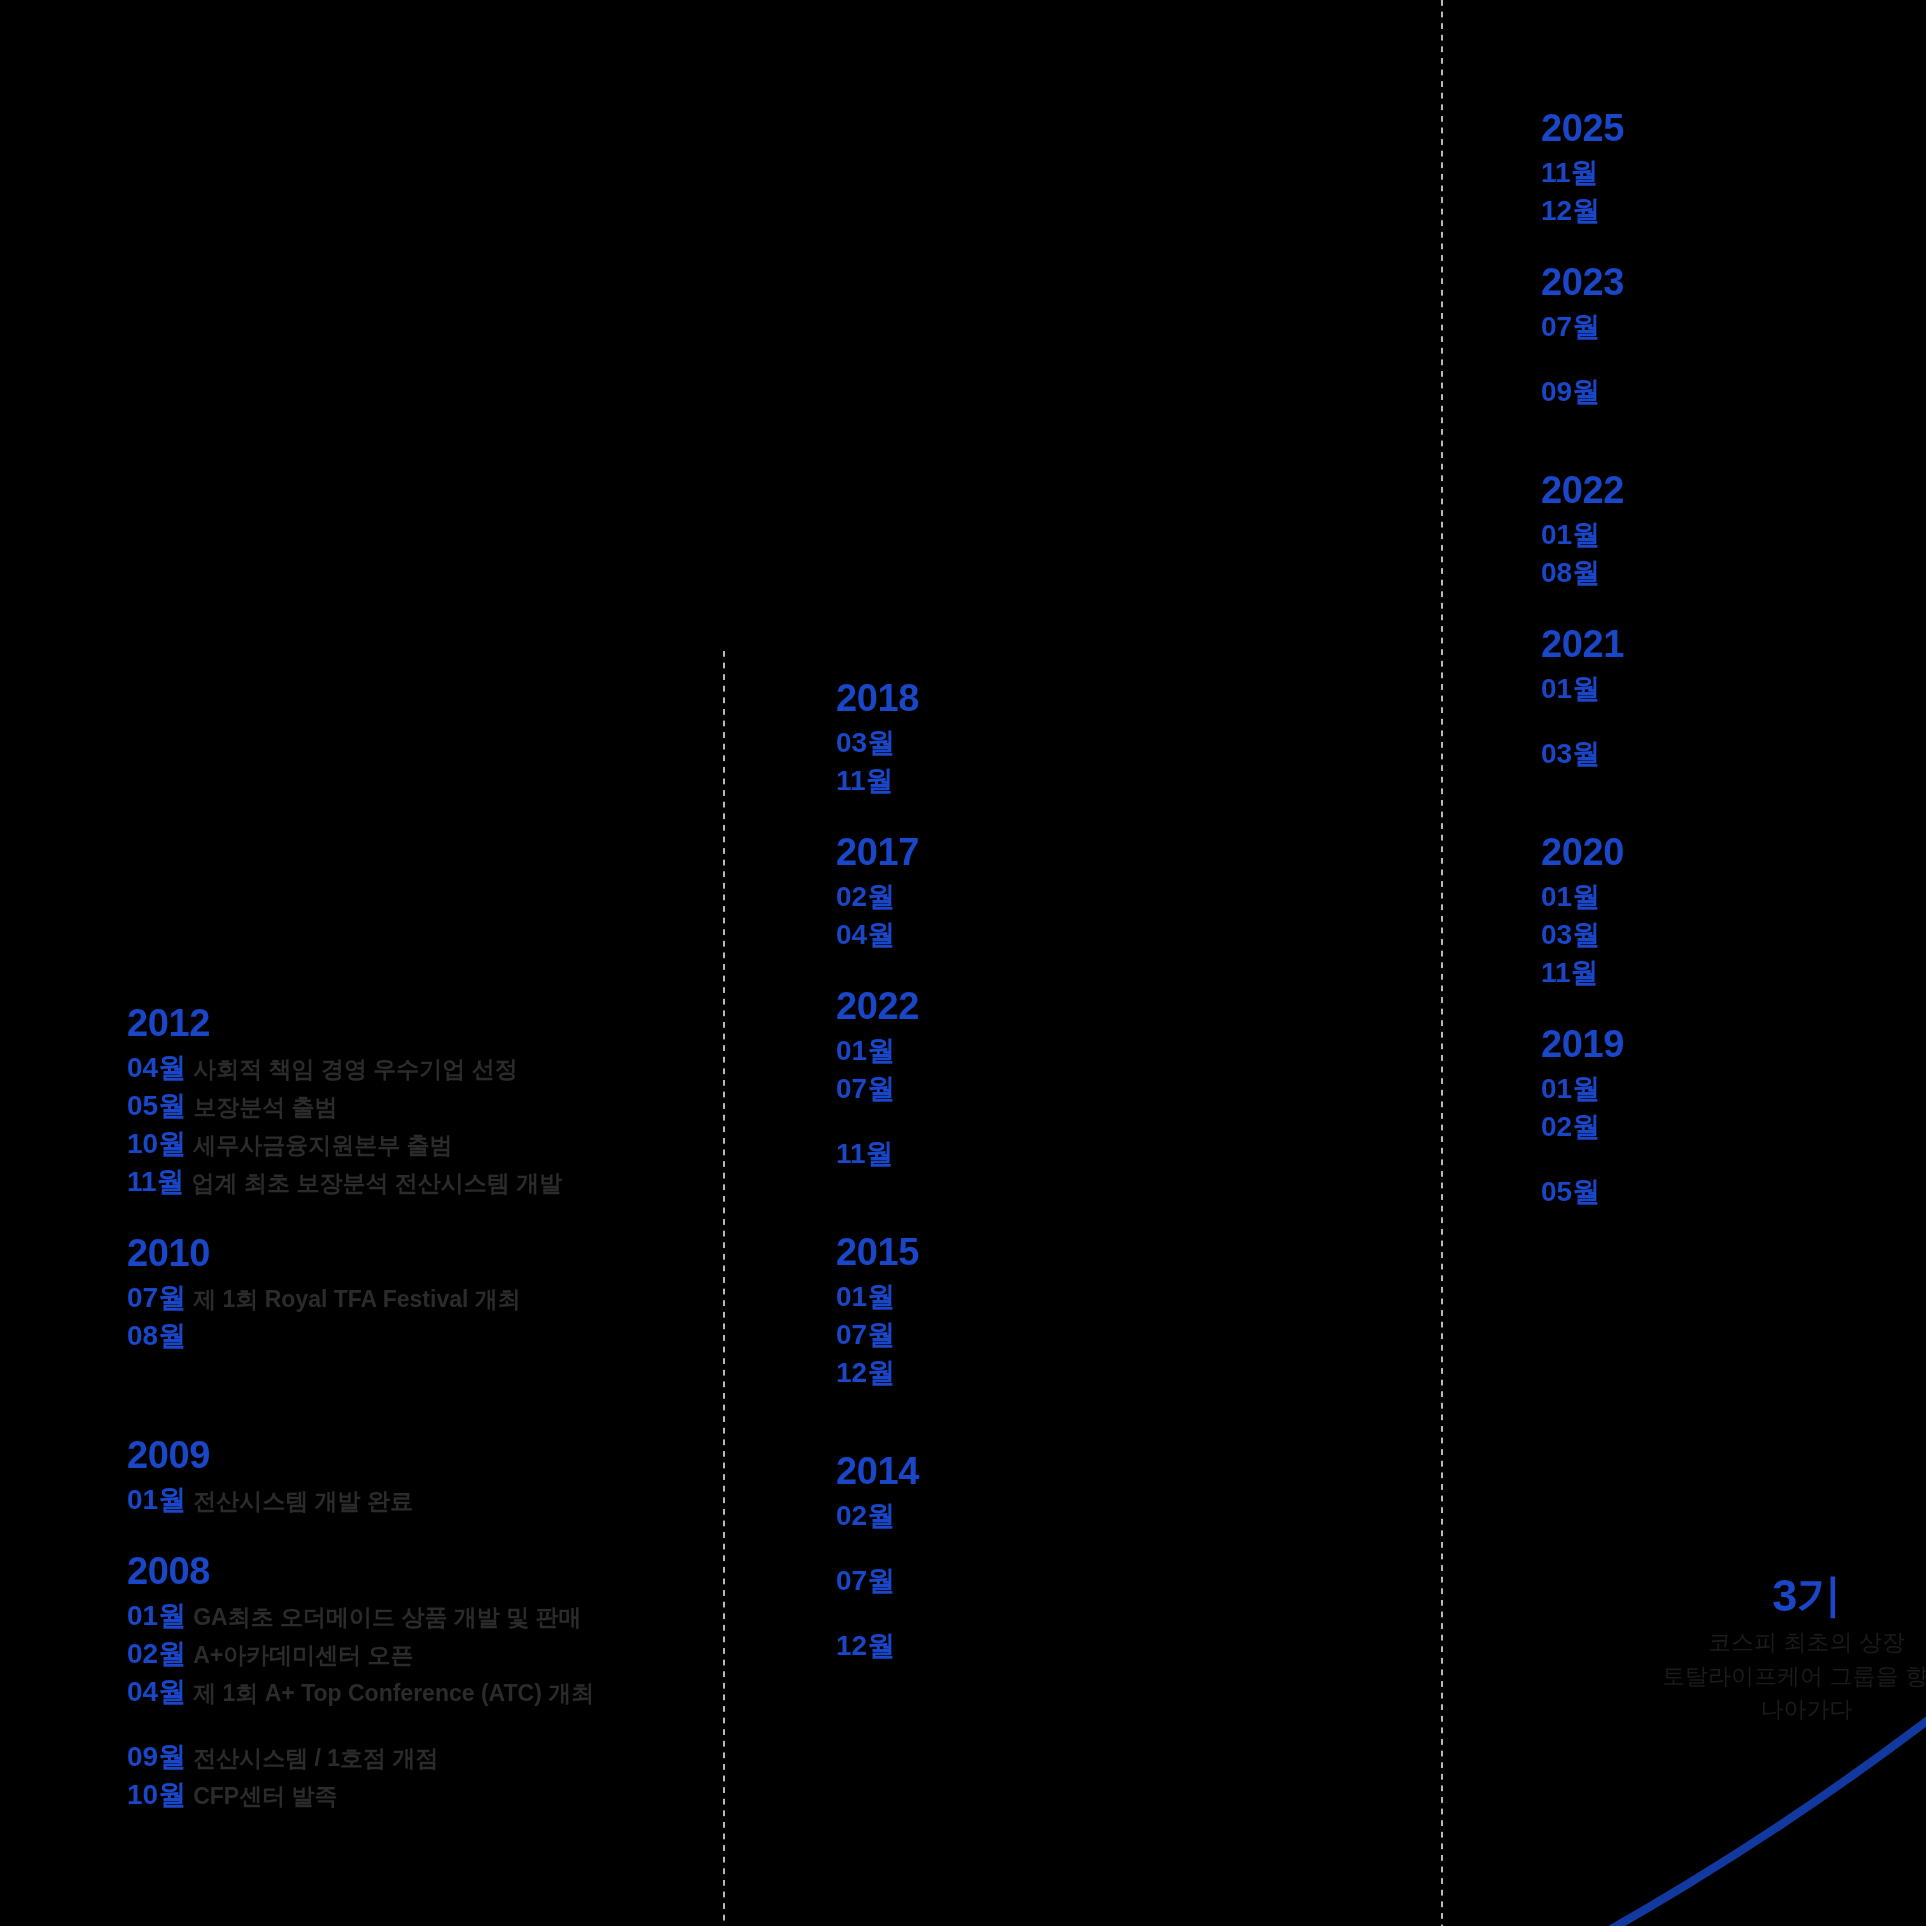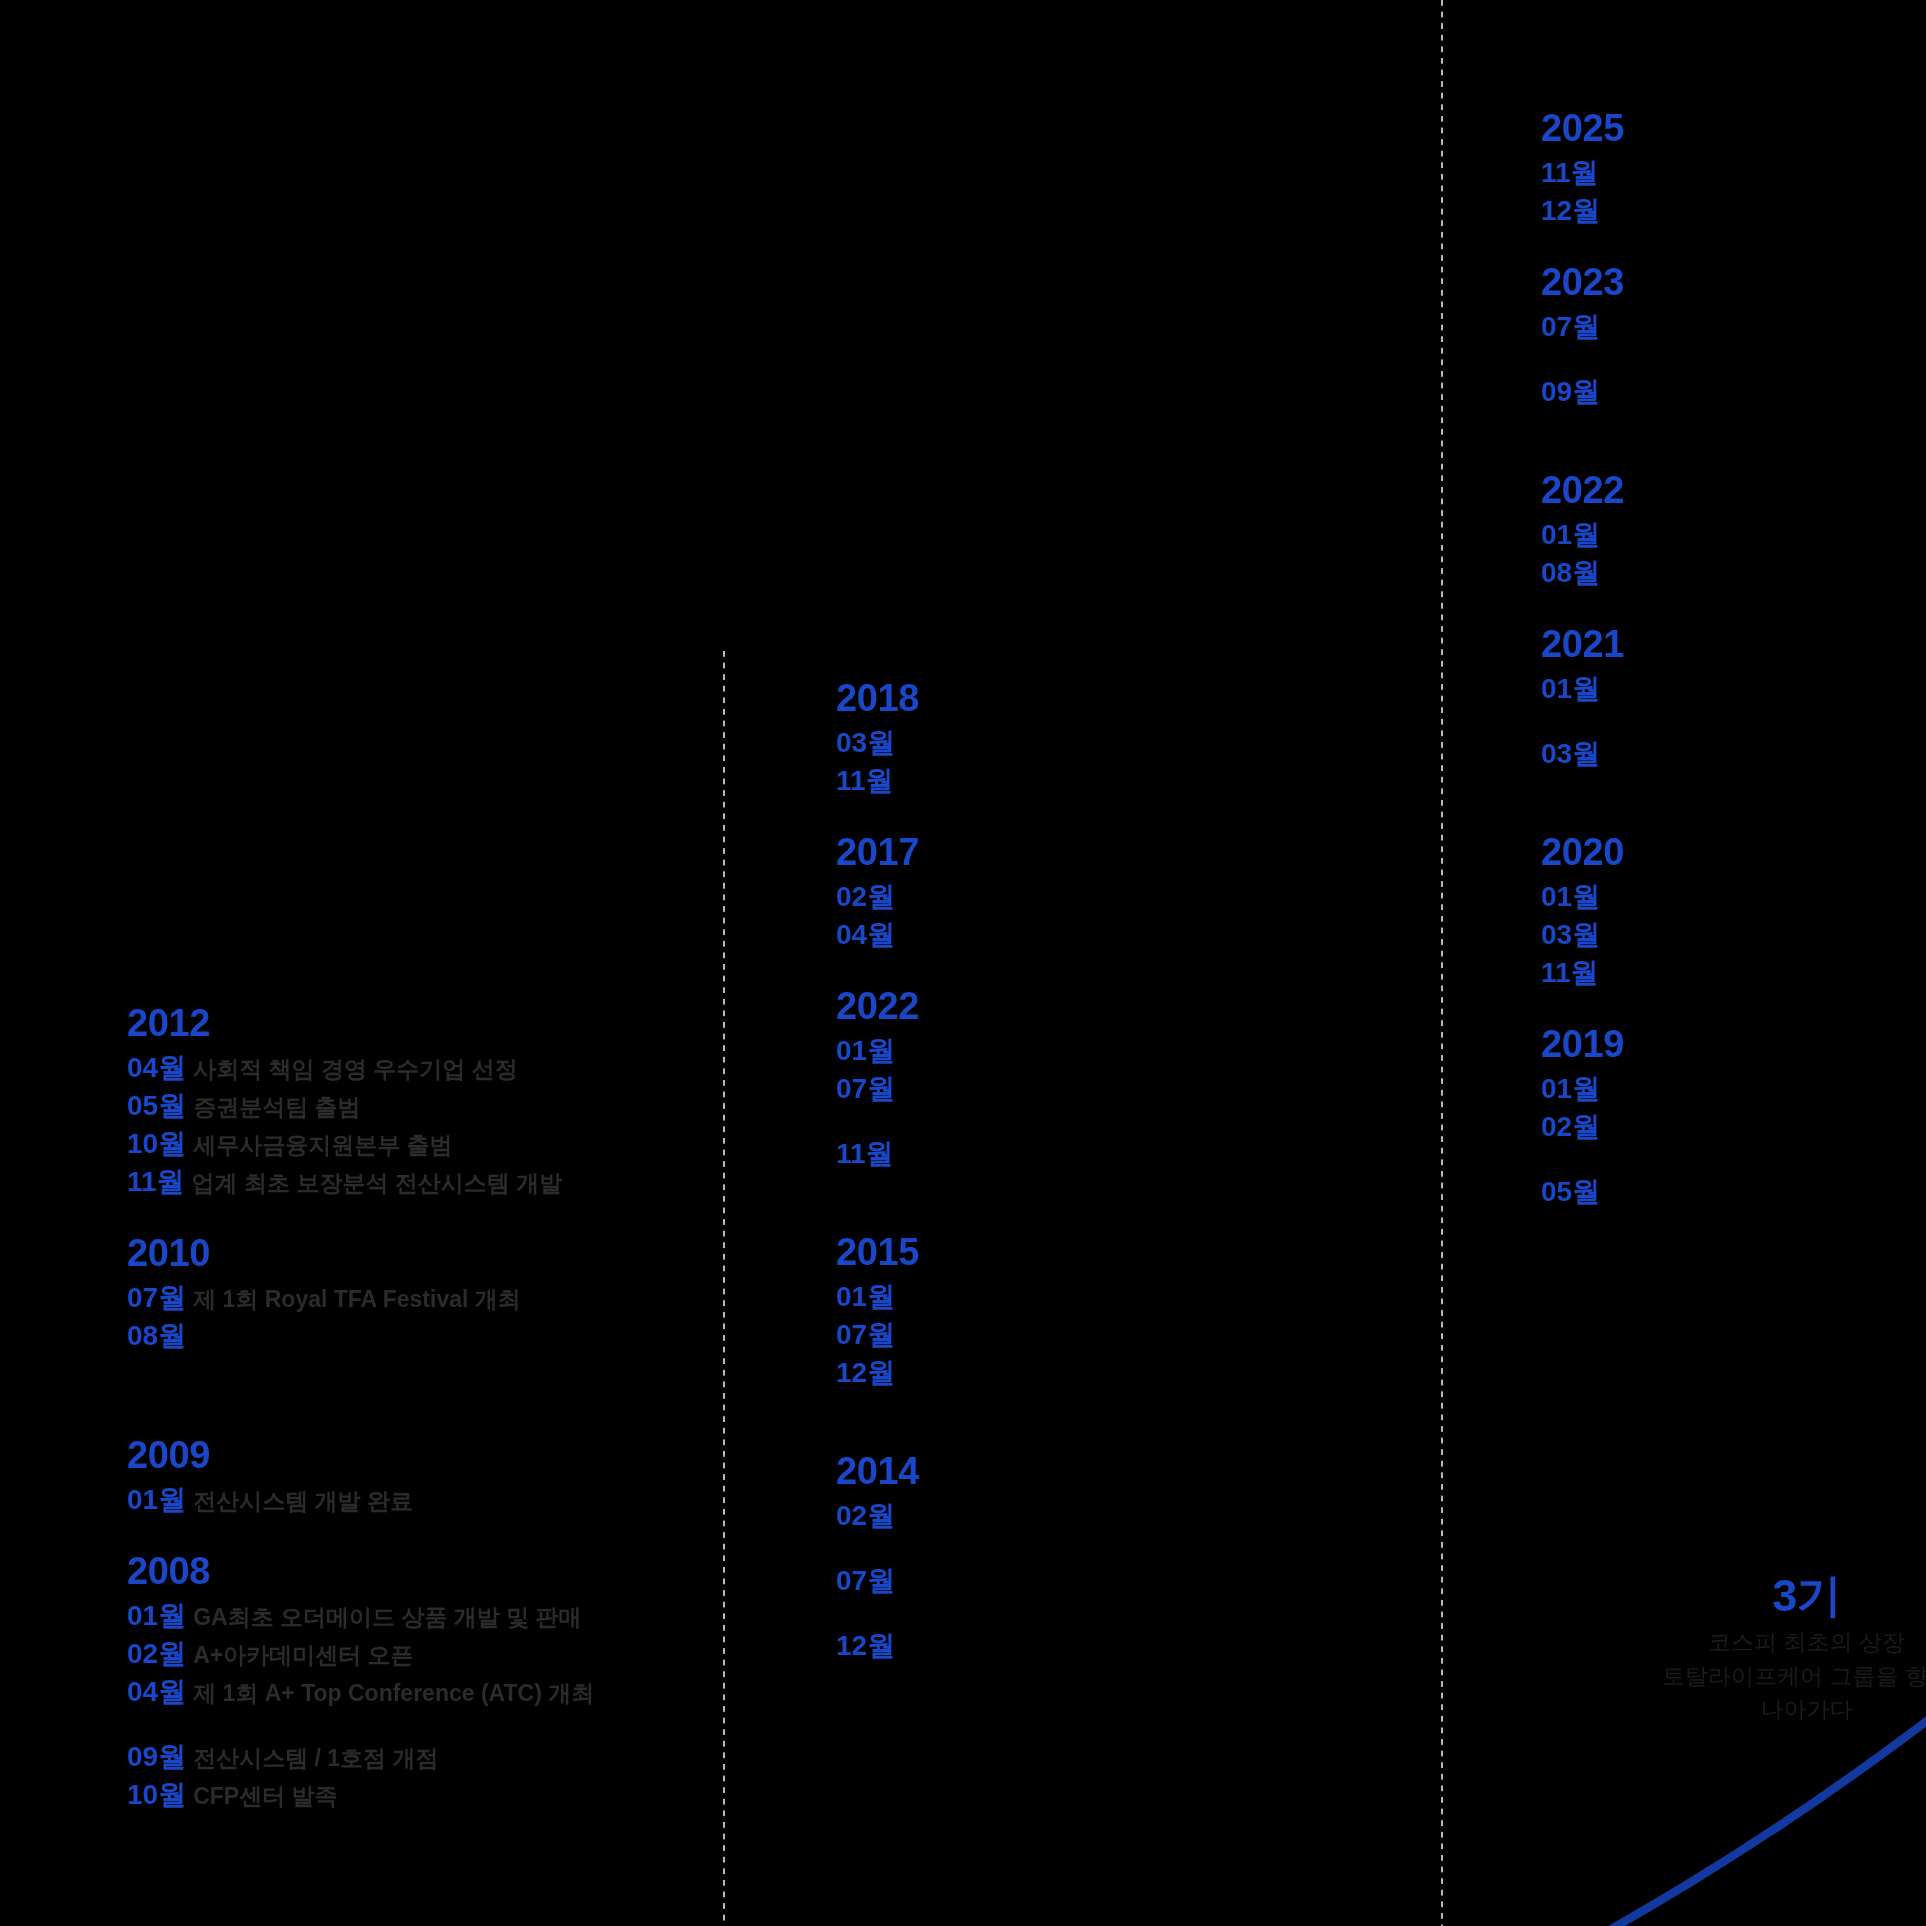--- a/index.html
+++ b/index.html
@@ -109,21 +109,21 @@
   <div class="column" id="col-1">
 
     <div class="year-block">
       <div class="year-label">2012</div>
       <div class="event-row">
         <span class="event-month">04월</span>
         <span class="event-desc">사회적 책임 경영 우수기업 선정</span>
       </div>
       <div class="event-row">
         <span class="event-month">05월</span>
-        <span class="event-desc">증권분석팀 출범</span>
+        <span class="event-desc">보장분석 출범</span>
       </div>
       <div class="event-row">
         <span class="event-month">10월</span>
         <span class="event-desc">세무사금융지원본부 출범</span>
       </div>
       <div class="event-row">
         <span class="event-month">11월</span>
         <span class="event-desc">업계 최초 보장분석 전산시스템 개발</span>
       </div>
     </div>

